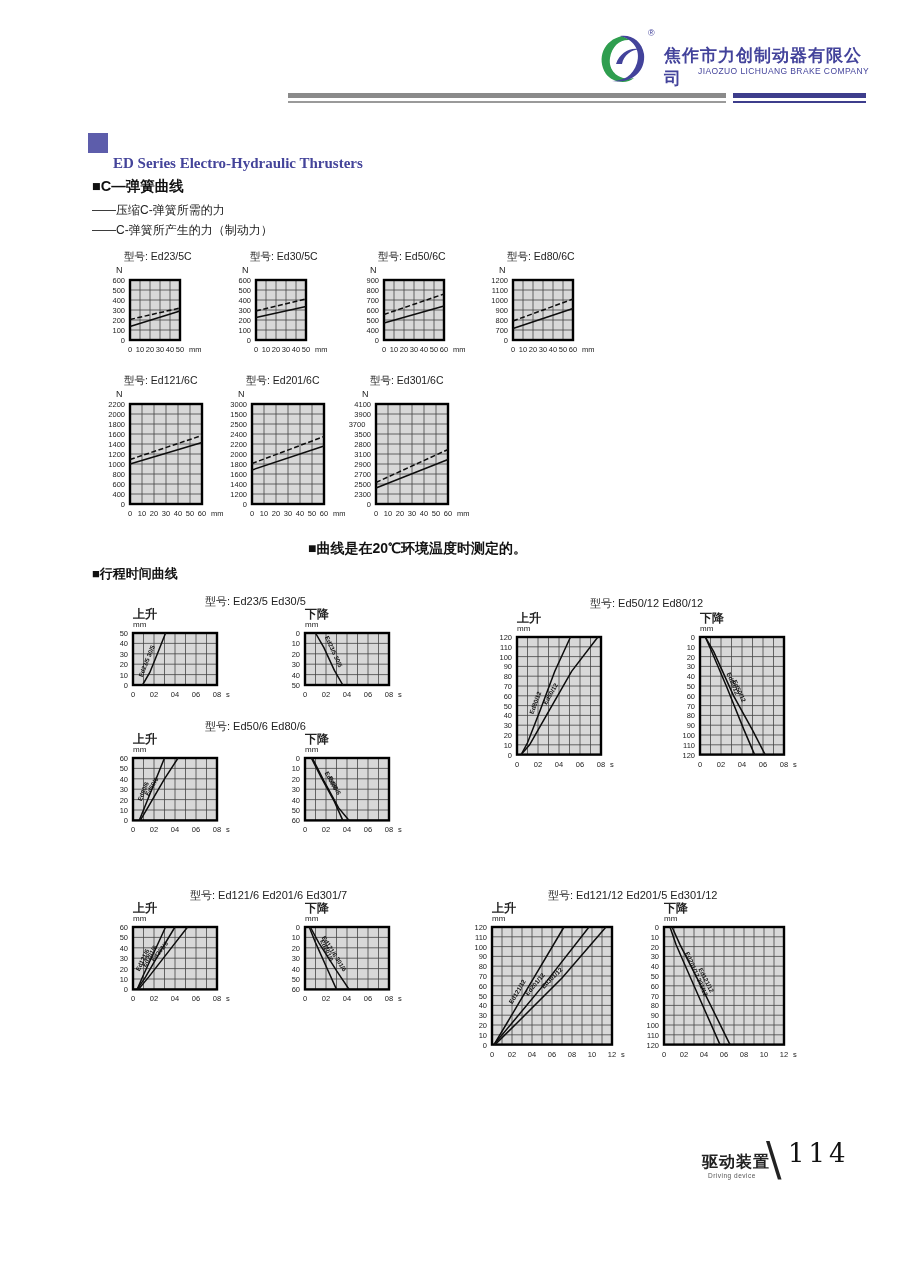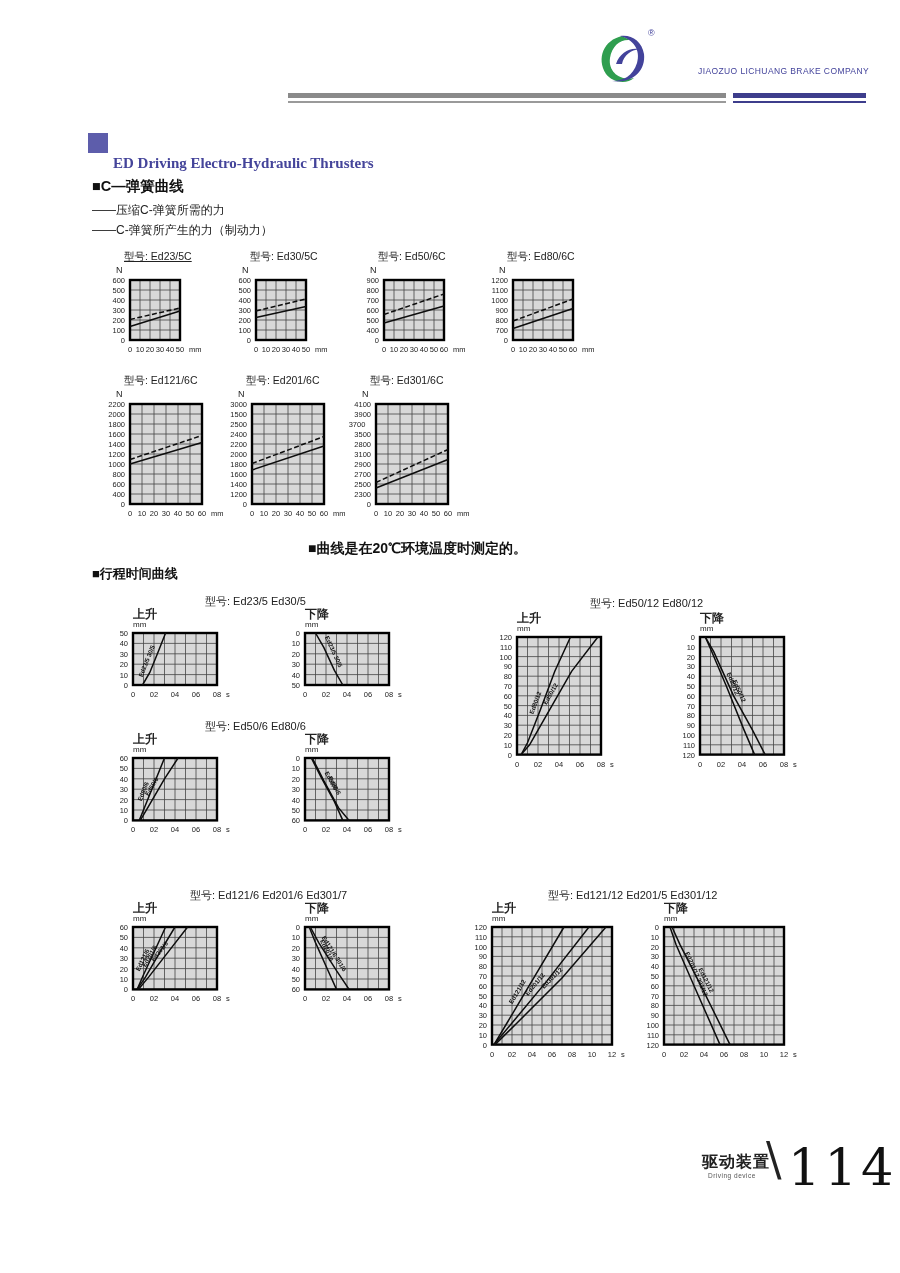--- a/index.html
+++ b/index.html
@@ -20,54 +20,55 @@
   .chart-title{position:absolute;font-size:10.5px;color:#222;white-space:nowrap;}
   .ytick{position:absolute;width:28px;text-align:right;font-size:7.5px;color:#222;}
   .xtick{position:absolute;font-size:7.5px;color:#222;transform:translateX(-50%);}
   .unit{position:absolute;font-size:7.5px;color:#222;}
   .yunit{position:absolute;font-size:9px;color:#222;}
   .dir-label{position:absolute;font-size:12px;font-weight:bold;color:#222;}
   .mm-label{position:absolute;font-size:8px;color:#222;}
   .footer-cn{font-size:16px;font-weight:bold;color:#222;letter-spacing:1px;}
   .footer-en{font-size:6.5px;color:#555;letter-spacing:.5px;}
   .footer-slash{font-family:"DejaVu Serif",serif;font-size:46px;font-weight:300;color:#222;}
-  .footer-num{font-family:"DejaVu Serif",serif;font-size:51px;color:#111;letter-spacing:4px;}
+  .footer-num{font-family:"DejaVu Serif",serif;font-size:26px;color:#111;letter-spacing:4px;}
 </style>
 </head>
 <body>
 
 <div class="page">
 
   <div class="abs" style="left:592px;top:30px;width:64px;height:58px;">
     <svg width="64" height="58" viewBox="0 0 64 58">
       <path d="M30,6 C12,10 4,28 14,44 C20,52 34,55 42,48 C28,51 16,42 18,28 C20,16 28,9 38,10 Z" fill="#2f9e4f"></path>
       <path d="M20,51 C40,54 54,41 52,24 C50,11 39,4 28,6 C41,9 49,20 45,33 C41,46 31,51 20,51 Z" fill="#43439b"></path>
       <path d="M24,34 C28,22 40,16 50,20 C42,18 32,24 30,34 Z" fill="#43439b"></path>
     </svg>
     <span class="abs" style="left:56px;top:-2px;font-size:9px;color:#43439b;">®</span>
   </div>
+  <div class="abs company-cn" style="left:664px;top:44px;width:202px;text-align:left;">焦作市力创制动器有限公司</div>
   <div class="abs company-en" style="left:664px;top:66px;width:202px;text-align:left;margin-left:34px;">JIAOZUO LICHUANG BRAKE COMPANY</div>
 
   <div class="rule" style="left:288px;top:93px;width:438px;background:#8a8a8a;"></div>
   <div class="rule-thin" style="left:288px;top:101px;width:438px;background:#9a9a9a;"></div>
   <div class="rule" style="left:733px;top:93px;width:133px;background:#3d3d8c;"></div>
   <div class="rule-thin" style="left:733px;top:101px;width:133px;background:#3d3d8c;"></div>
 
   <div class="title-square" style="left:88px;top:133px;"></div>
-  <div class="abs title-sub" style="left:113px;top:155px;">ED Driving Electro-Hydraulic Thrusters</div>
+  <div class="abs title-sub" style="left:113px;top:155px;">ED Series Electro-Hydraulic Thrusters</div>
 
   <div class="abs sec-head" style="left:92px;top:177px;">■C—弹簧曲线</div>
   <div class="abs legend-line" style="left:92px;top:202px;">——压缩C-弹簧所需的力</div>
   <div class="abs legend-line" style="left:92px;top:222px;">——C-弹簧所产生的力（制动力）</div>
 
   <div class="abs note" style="left:308px;top:540px;">■曲线是在20℃环境温度时测定的。</div>
   <div class="abs stroke-head" style="left:92px;top:565px;">■行程时间曲线</div>
 
   <div id="charts-layer">
-      <div class="chart-title" style="left: 124px; top: 250px; text-decoration: underline;">型号: Ed23/5C</div>
+      <div class="chart-title" style="left: 124px; top: 250px;">型号: Ed23/5C</div>
       <div class="yunit" style="left: 116px; top: 265px;">N</div>
       <svg width="56" height="66" style="position: absolute; overflow: visible; left: 127px; top: 277px;">
         <g transform="translate(3,3)">
           <rect width="50" height="60" fill="#d8d8d8"></rect>
           <line x1="10" x2="10" y1="0" y2="60" stroke="#454545" stroke-width="0.8"></line>
           <line x1="20" x2="20" y1="0" y2="60" stroke="#454545" stroke-width="0.8"></line>
           <line x1="30" x2="30" y1="0" y2="60" stroke="#454545" stroke-width="0.8"></line>
           <line x1="40" x2="40" y1="0" y2="60" stroke="#454545" stroke-width="0.8"></line>
           <line y1="10" y2="10" x1="0" x2="50" stroke="#454545" stroke-width="0.8"></line>
           <line y1="20" y2="20" x1="0" x2="50" stroke="#454545" stroke-width="0.8"></line>

